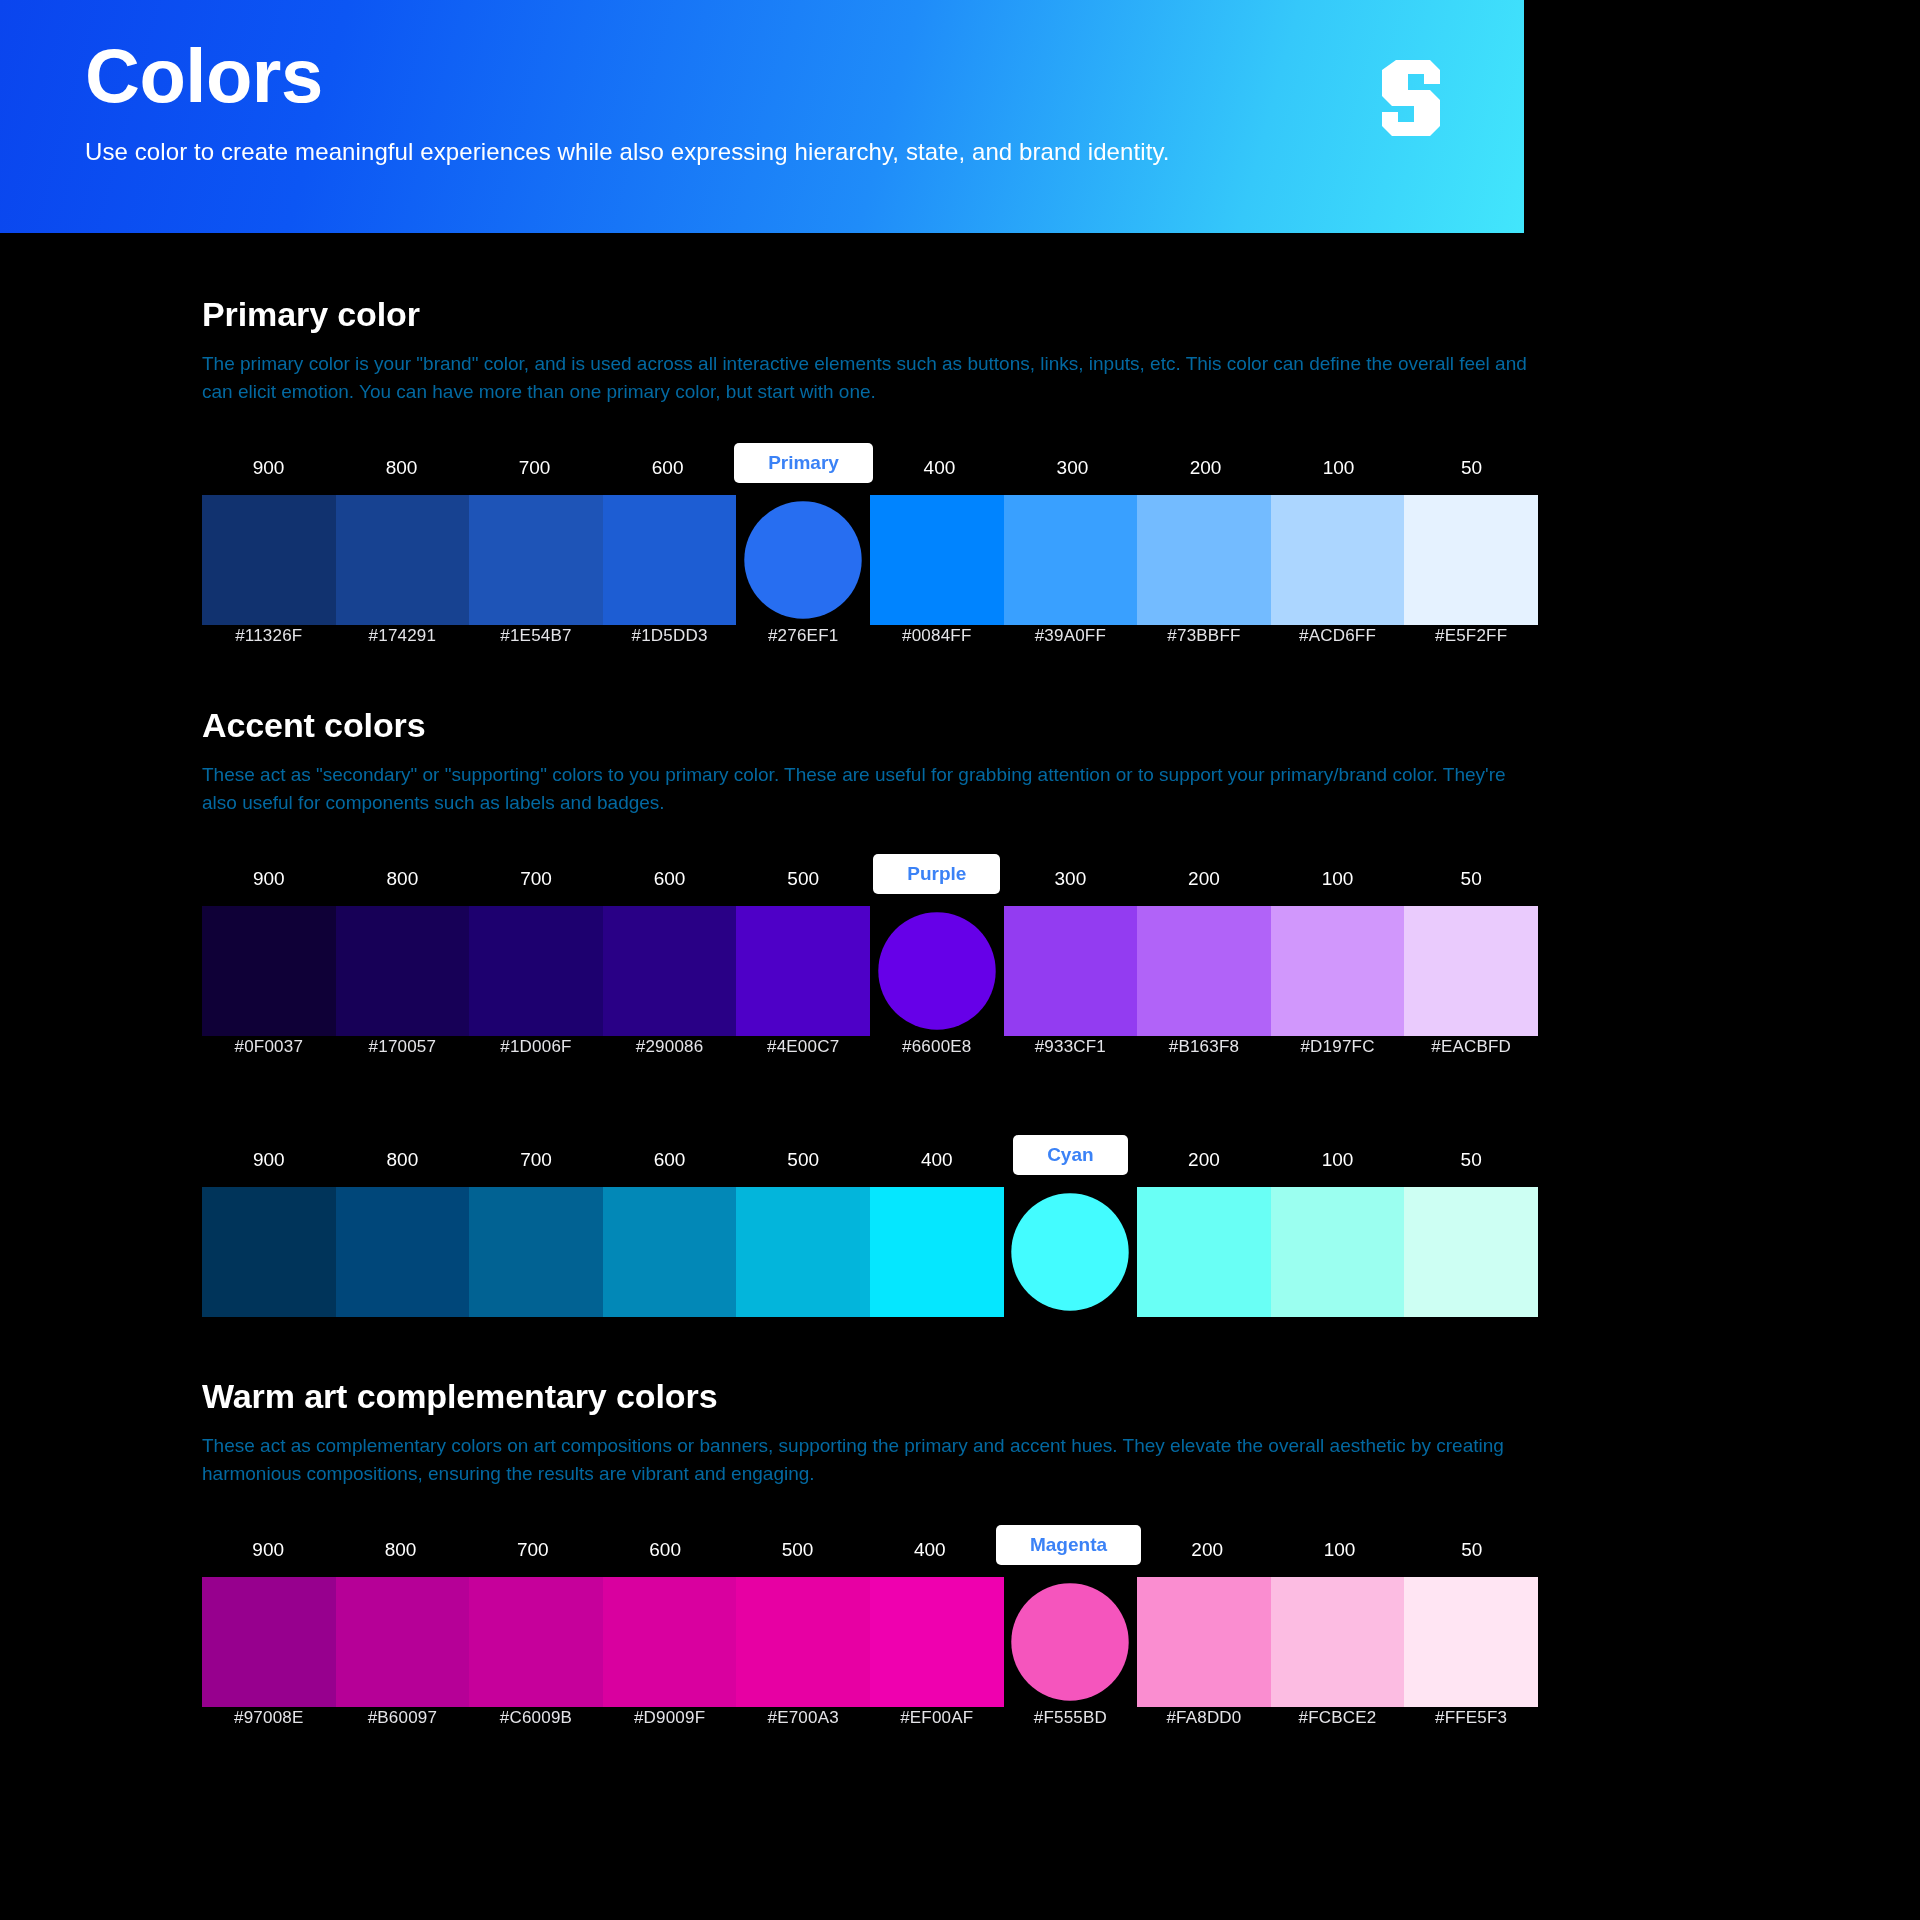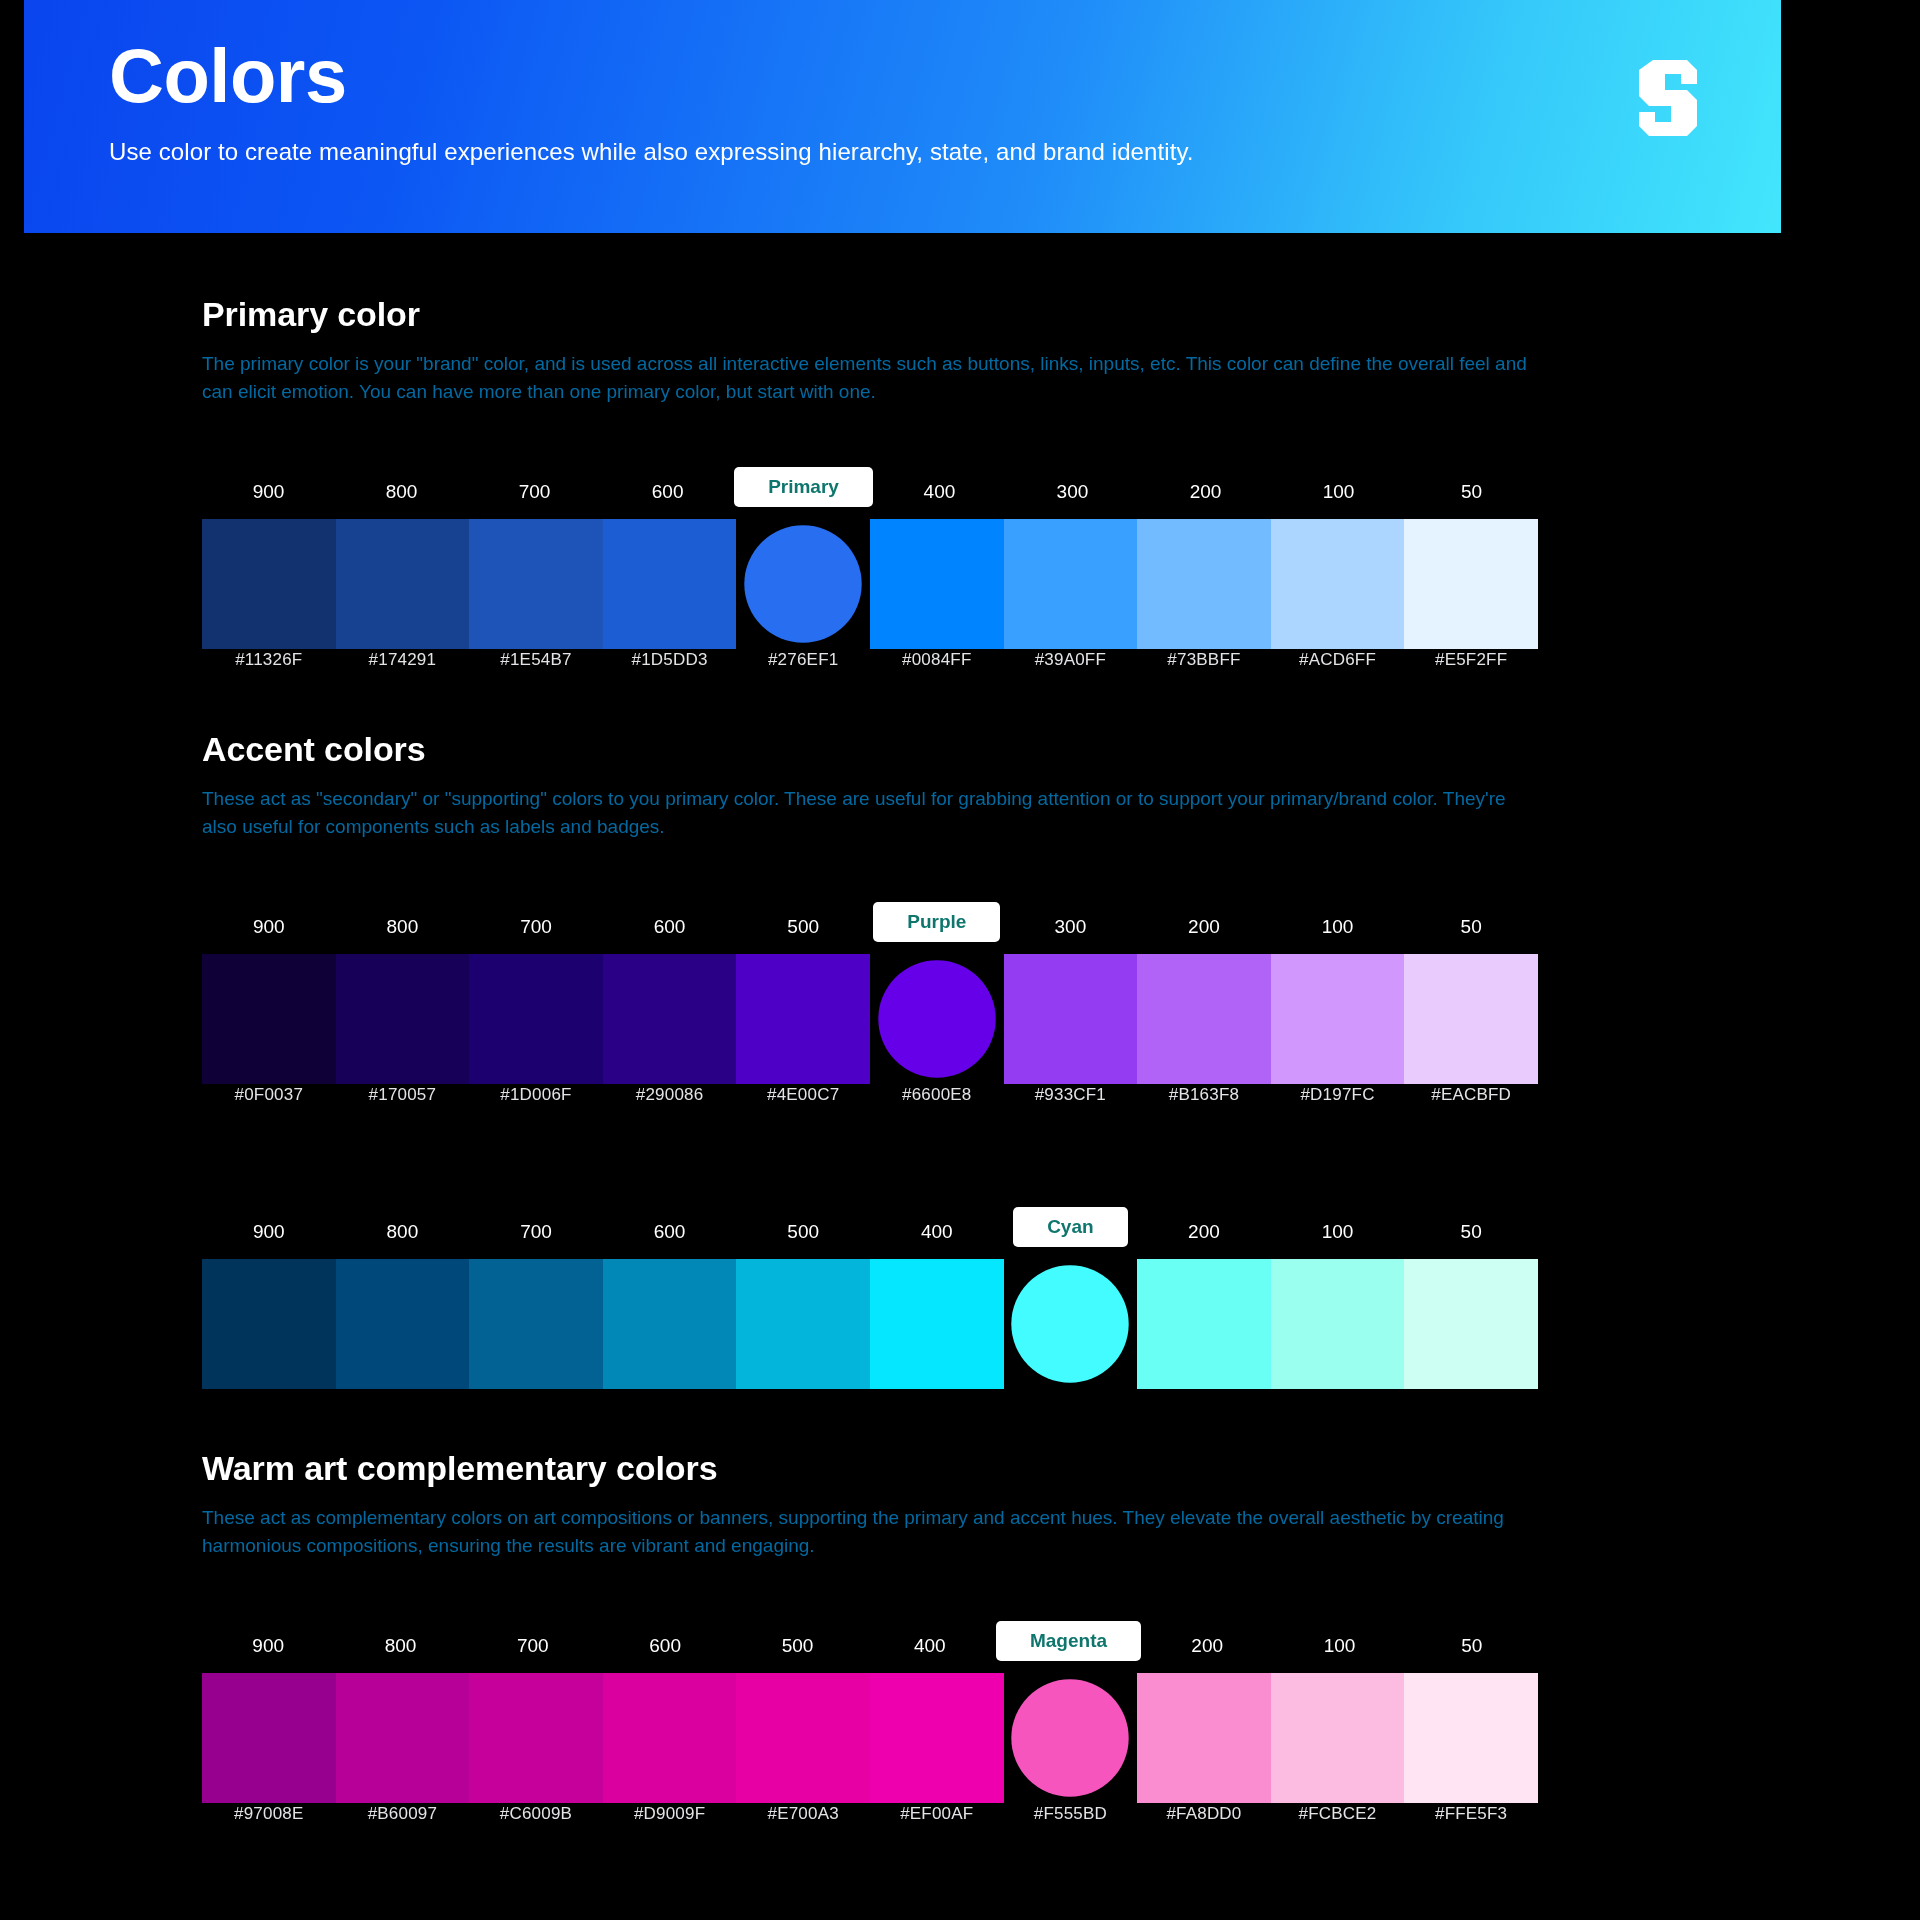--- a/index.html
+++ b/index.html
@@ -6,24 +6,23 @@
   html, body {
     width: 1920px; height: 1920px;
     background: #000000;
     font-family: "Liberation Sans", sans-serif;
     overflow: hidden;
   }
 
   
   .header {
     position: relative;
-    width: 1757px; height: 233px;
+    width: 1524px; height: 233px;
     background: linear-gradient(105deg, #0A45EE 0%, #0C56F4 22%, #1F8CF9 58%, #35C8FA 82%, #42E6FC 100%);
     overflow: hidden;
-    margin-left: 24px;
   }
   .header-inner { padding: 36px 0 0 85px; }
   .page-title {
     font-size: 76px;
     font-weight: 700;
     color: #ffffff;
     letter-spacing: -0.5px;
     line-height: 1.05;
   }
   .page-subtitle {
@@ -75,26 +74,25 @@
     align-items: center;
   }
   .label-chip {
     font-size: 19px;
     color: #ffffff;
     font-weight: 400;
     padding: 4px 0;
   }
   .label-chip.selected {
     background: #ffffff;
-    color: #0f766e;
+    color: #3b82f6;
     font-weight: 700;
     border-radius: 5px;
     padding: 9px 34px;
     font-size: 19px;
-    margin-top: 24px;
   }
   .ramp-swatches {
     display: flex;
     width: 1336px;
     height: 130px;
     margin-top: 12px;
     position: relative;
   }
   .swatch {
     flex: 1 1 0;

